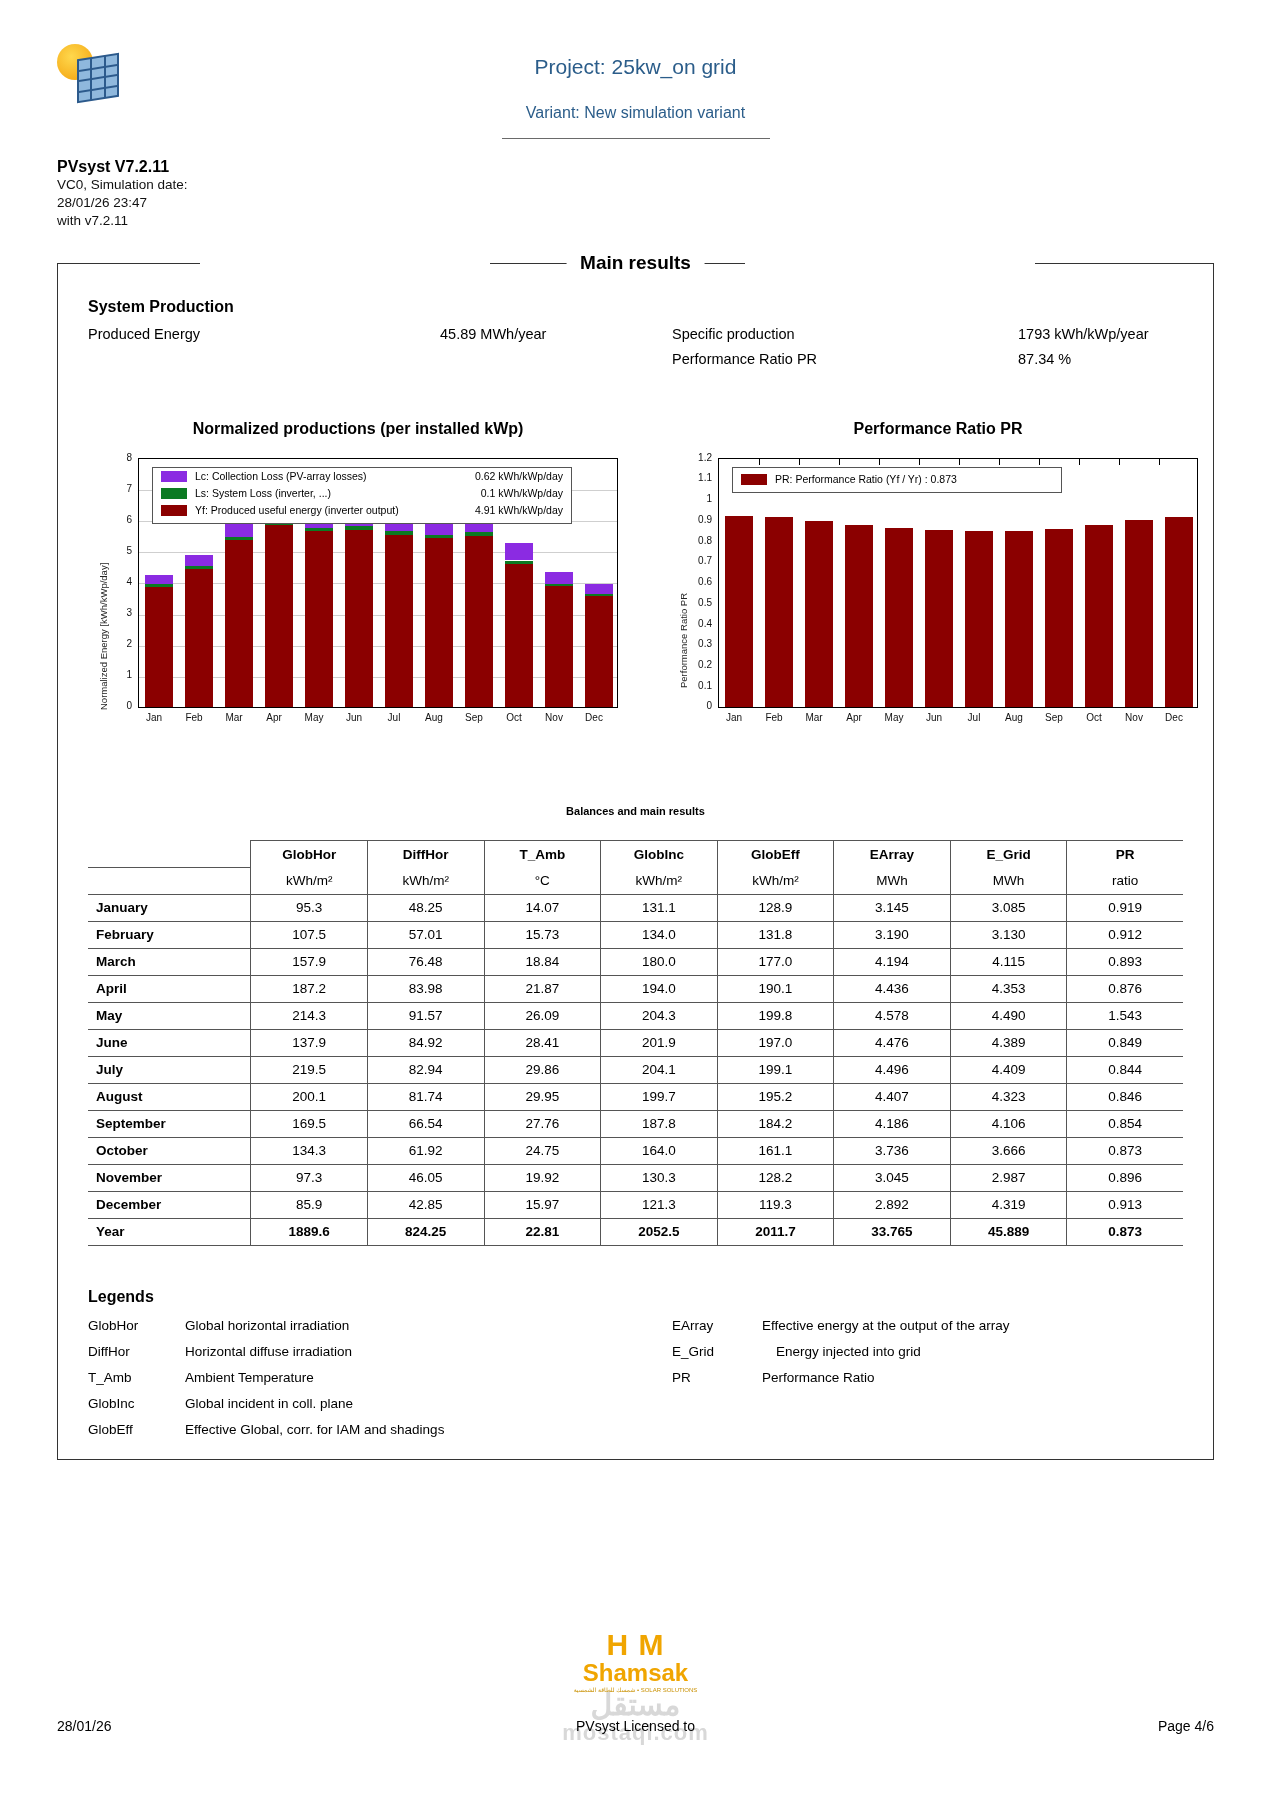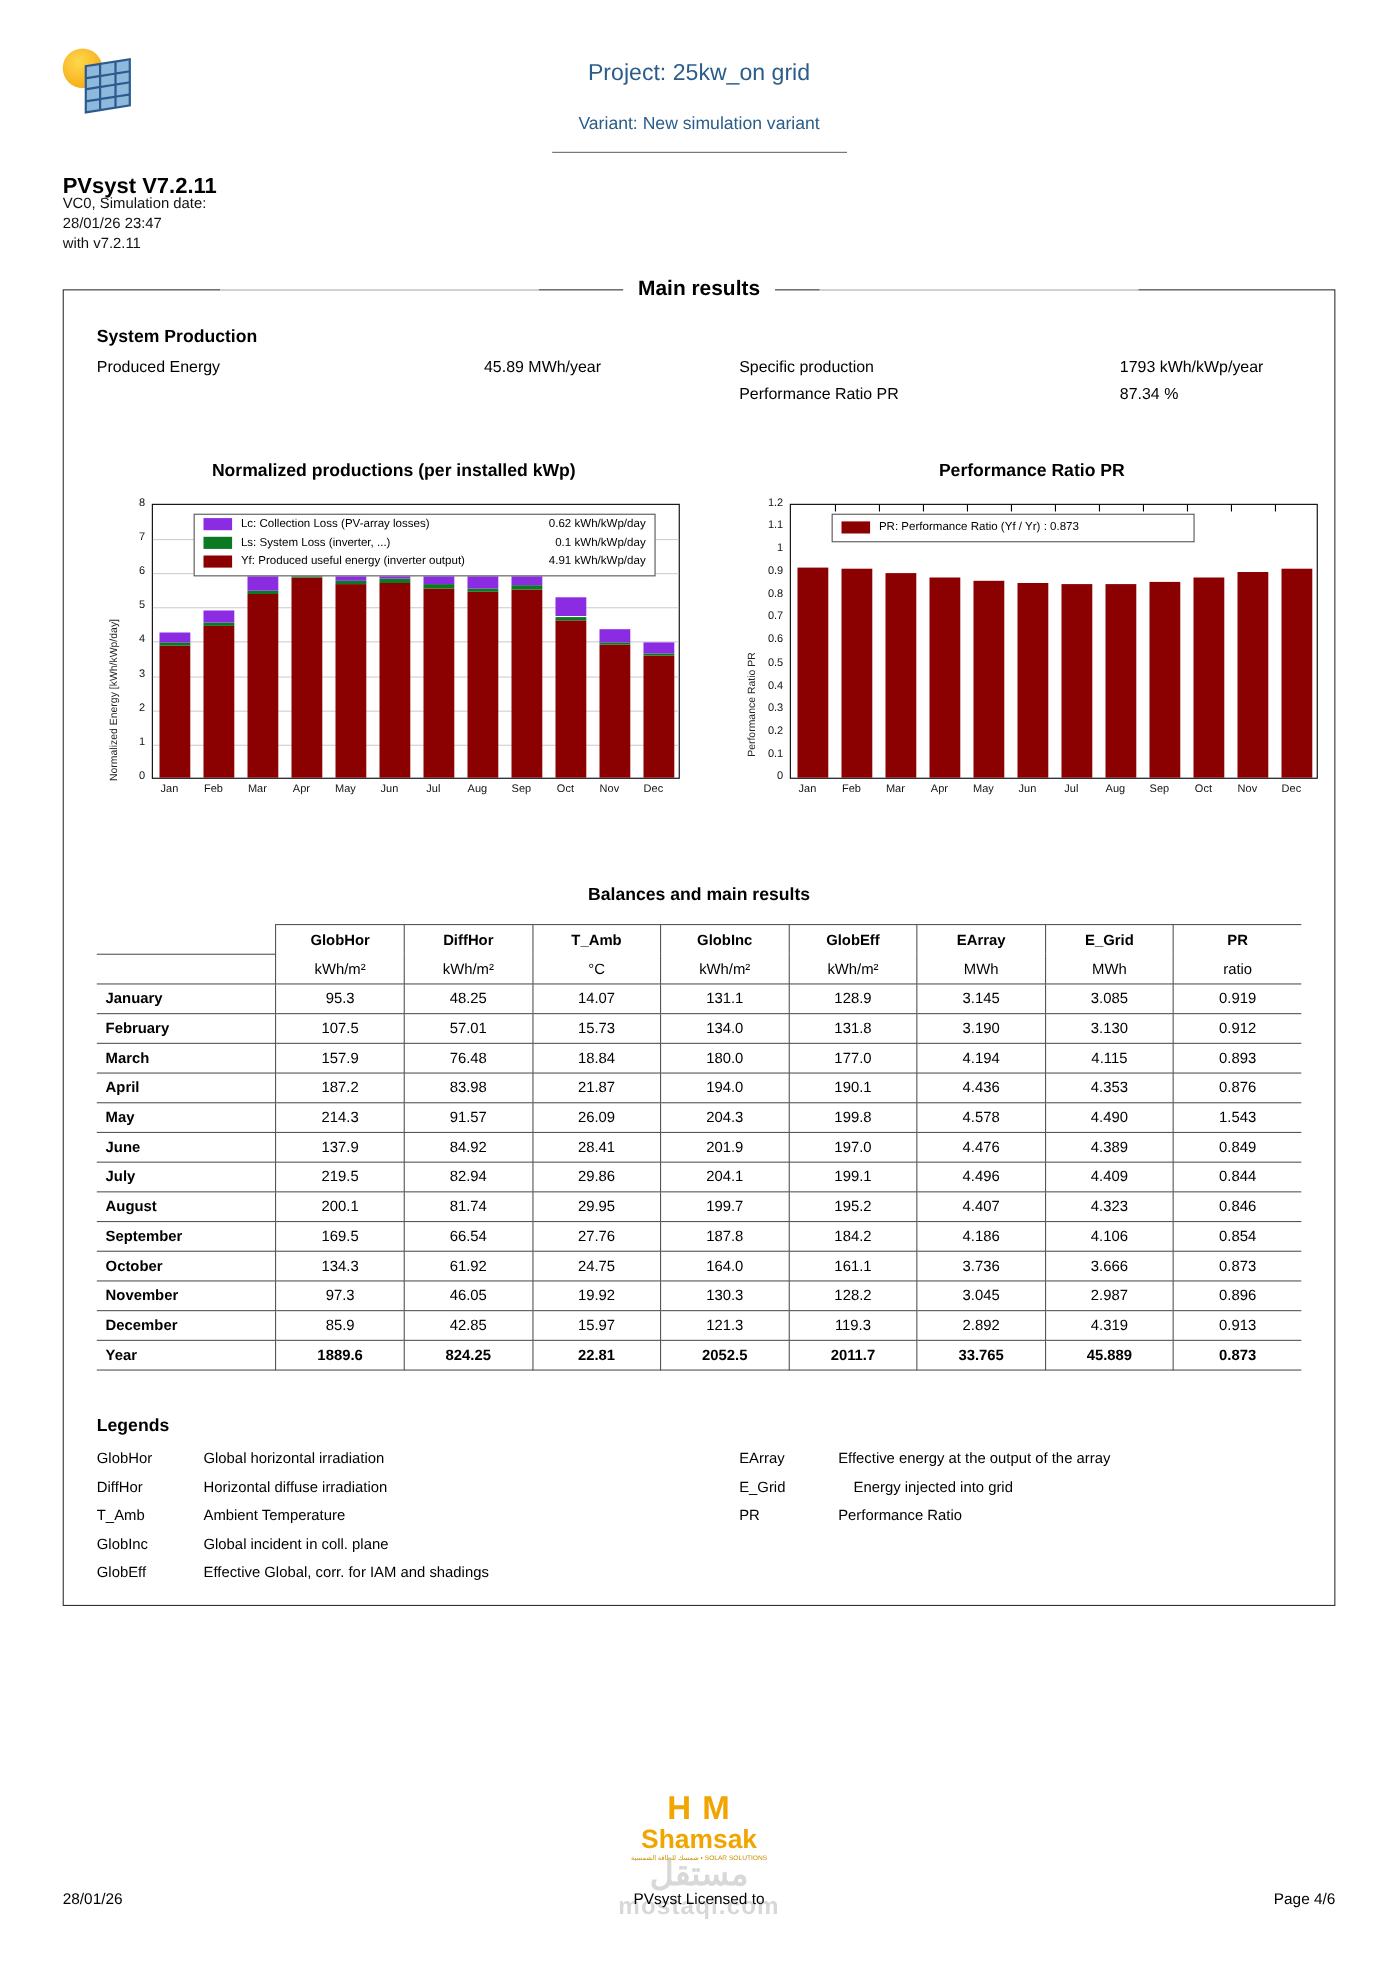--- a/index.html
+++ b/index.html
@@ -55,21 +55,21 @@
     box-sizing: border-box;
   }
   .logo .panel span {
     display: block;
     background: #8fb8dd;
   }
   .brand {
     position: absolute;
     left: 57px;
     top: 158px;
-    font-size: 20px;
+    font-size: 16px;
     font-weight: bold;
   }
   .brand-sub {
     position: absolute;
     left: 57px;
     top: 176px;
     font-size: 13.5px;
     line-height: 18px;
     color: #111;
   }
@@ -190,39 +190,38 @@
   .bar .seg-ls { position: absolute; left:0; right:0; background:#0b7a22; }
   .bar .seg-lc { position: absolute; left:0; right:0; top:0; background:#8b2be2; }
   .bar-pr { position: absolute; background: #8b0000; }
 
   .legend-box {
     position: absolute;
     border: 1px solid #555;
     background: #fff;
     box-sizing: border-box;
     font-size: 10.5px;
-    margin-left: 24px;
   }
   .legend-row { position: relative; height: 17px; }
   .legend-swatch {
     position: absolute;
     left: 8px;
     width: 26px;
     height: 11px;
     top: 3px;
   }
   .legend-text { position: absolute; left: 42px; top: 2px; white-space: nowrap; }
   .legend-val  { position: absolute; right: 8px; top: 2px; white-space: nowrap; }
 
   
   .table-title {
     position: absolute;
     width: 100%;
     text-align: center;
-    font-size: 16px;
+    font-size: 11px;
     font-weight: bold;
   }
   table.balances {
     position: absolute;
     border-collapse: collapse;
     font-size: 13.5px;
   }
   table.balances th, table.balances td {
     border: 1px solid #555;
     padding: 0;

